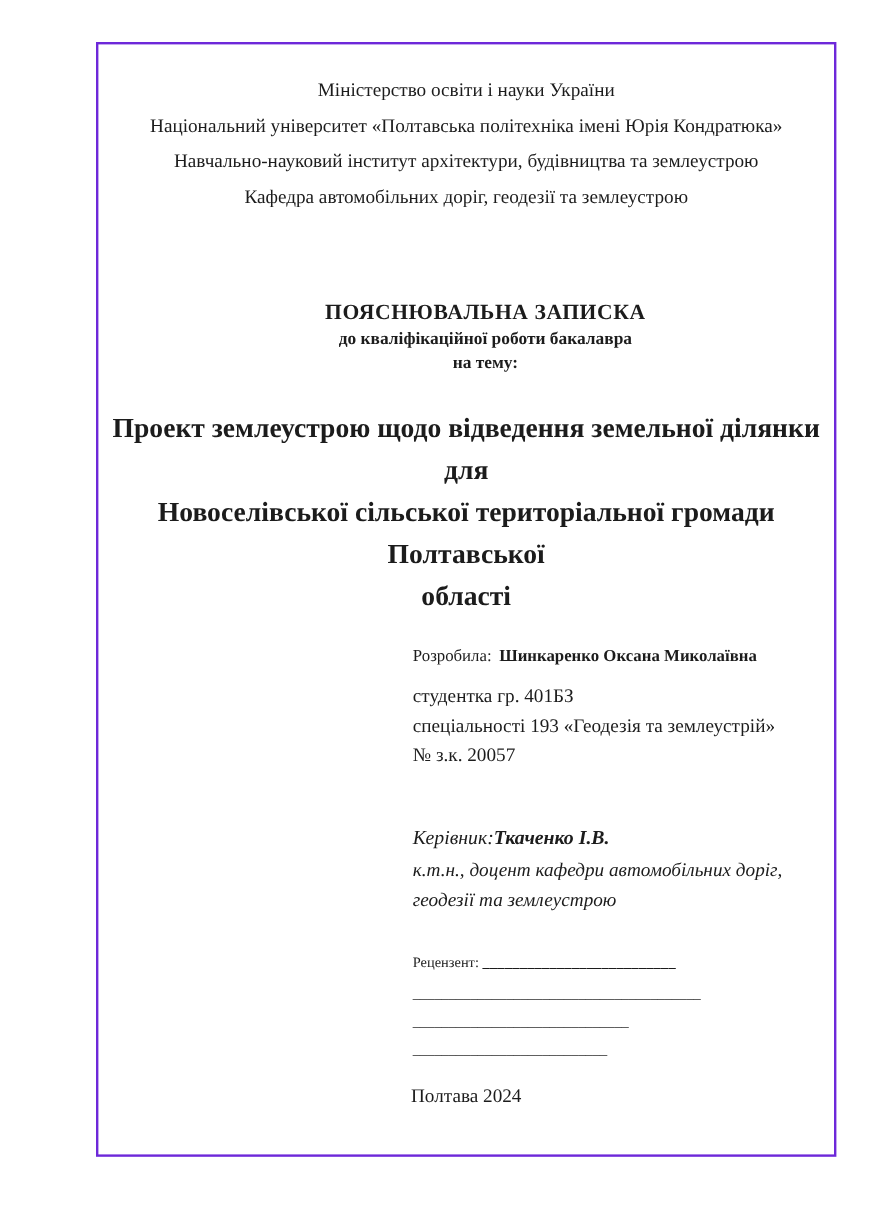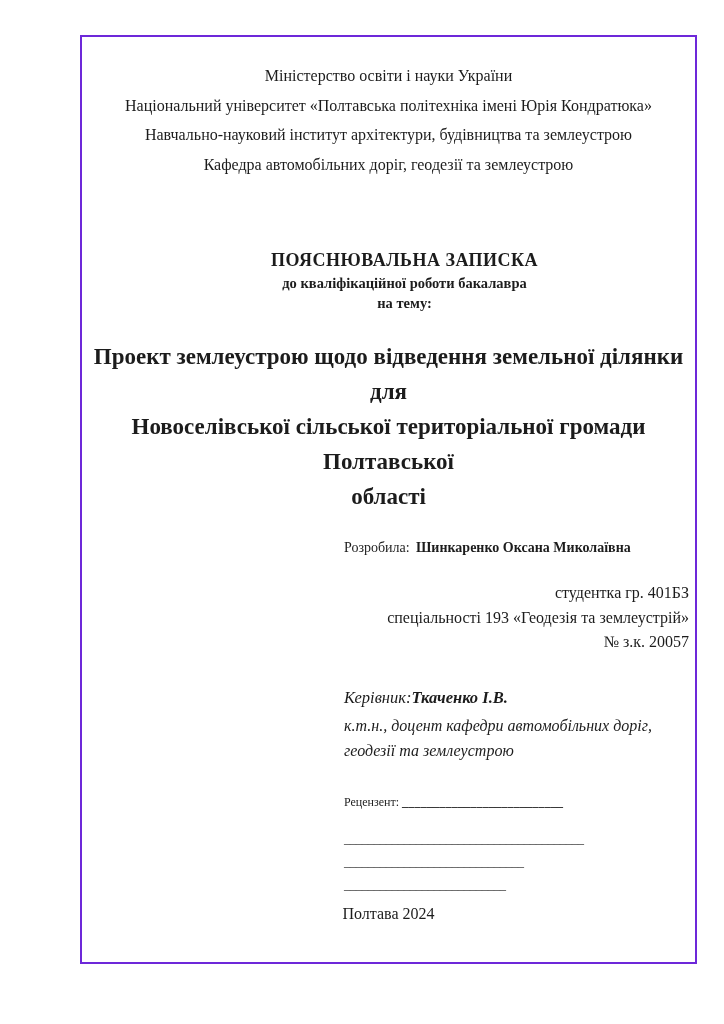--- a/index.html
+++ b/index.html
@@ -74,23 +74,22 @@
   .author-nameline {
     width: 312px;
     font-size: 14px;
     line-height: 35px;
   }
   .author-nameline .name {
     font-weight: bold;
     margin-left: 0.45em;
   }
   .author-details {
-    margin-top: 16px;
+    margin-top: 4px;
     line-height: 24.5px;
-    text-align: right;
   }
 
   .supervisor-block {
     left: 262px;
     top: 648px;
     width: 340px;
     font-size: 16px;
     font-style: italic;
   }
   .supervisor-line {
@@ -106,21 +105,21 @@
 
   .reviewer-block {
     left: 262px;
     top: 752px;
     width: 360px;
     font-size: 12px;
   }
   .reviewer-line { line-height: 26px; white-space: nowrap; }
   .reviewer-line .blank { font-weight: bold; letter-spacing: 0.2px; }
   .reviewer-blanks {
-    margin-top: 13px;
+    margin-top: 2px;
     line-height: 23px;
     white-space: nowrap;
   }
 
   .footer-block {
     top: 868px;
     left: 0;
     width: 100%;
     text-align: center;
     font-size: 16px;

